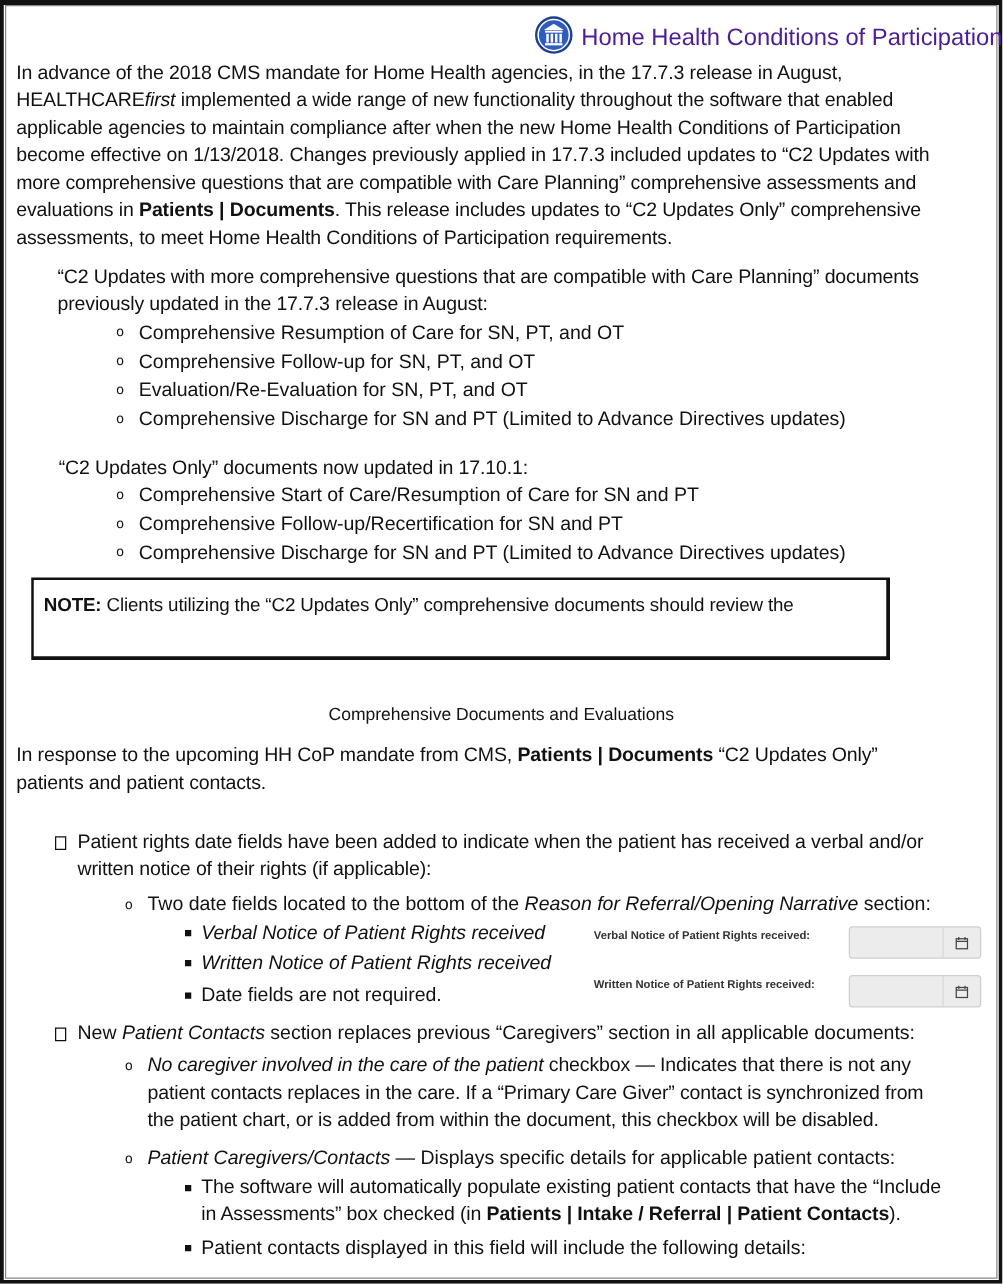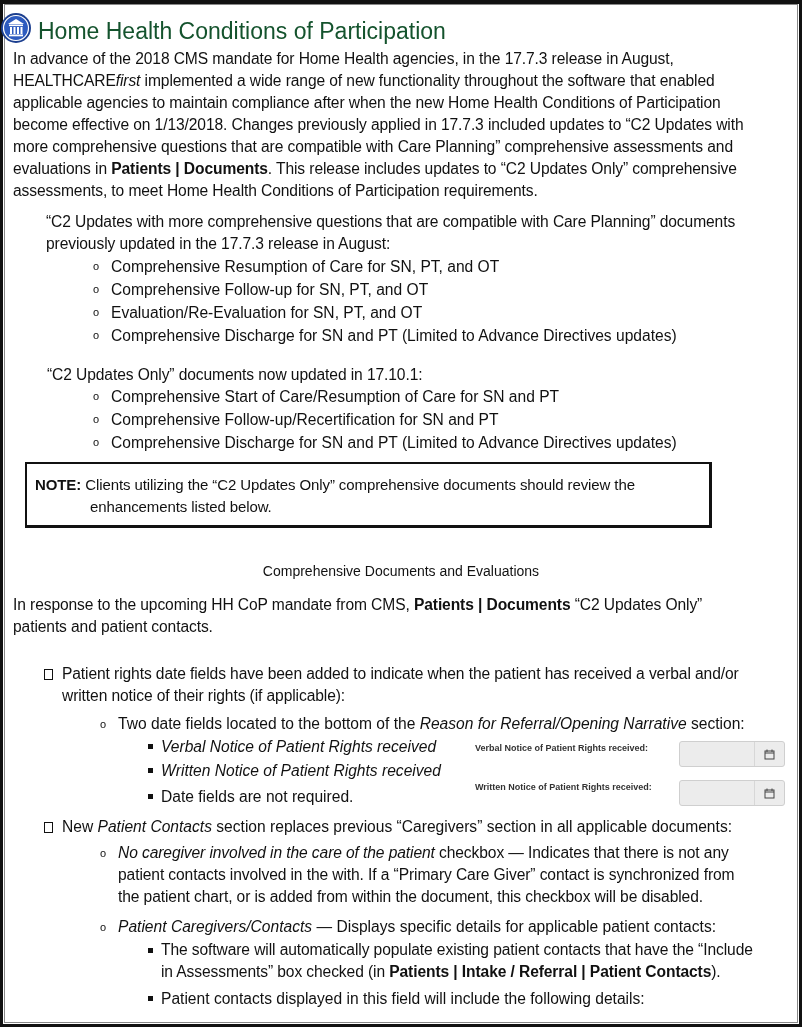--- a/index.html
+++ b/index.html
@@ -1,21 +1,21 @@
 <!DOCTYPE html>
 <html><head>
 <meta charset="utf-8">
 <style>
   html, body { margin: 0; padding: 0; background: #ffffff; }
   body { width: 802px; height: 1027px; position: relative; overflow: hidden;
          font-family: "Liberation Sans", "DejaVu Sans", sans-serif; color: #111; }
   .page { position: absolute; left: 0; top: 0; width: 802px; height: 1027px; box-sizing: border-box;
           border-top: 4px solid #111; border-left: 3px solid #111; border-right: 3px solid #111;
           border-bottom: 3px solid #111; outline: 1px solid #888; outline-offset: -5px; }
-  .title { position: absolute; top: 12px; left: 0; width: 802px; text-align: left; font-size: 23px; color: #14532d; }
+  .title { position: absolute; top: 12px; left: 0; width: 802px; text-align: right; font-size: 19px; color: #4c1d95; }
   .title .icon { display: inline-block; vertical-align: middle; margin-right: 6px; }
   .title span.t { vertical-align: middle; }
   .p { position: absolute; font-size: 15.6px; line-height: 22px; letter-spacing: -0.1px; }
   .u { }
   .b { font-weight: bold; }
   .i { font-style: italic; }
   .li { position: absolute; font-size: 15.6px; line-height: 22px; }
   .bullet-o { position: absolute; font-size: 11px; }
   .bullet-sq { position: absolute; width: 5px; height: 5px; background: #111; }
   .bullet-box { position: absolute; width: 9px; height: 11px; border: 1.5px solid #111; box-sizing: border-box; }
@@ -80,21 +80,20 @@
   <div class="li" style="left:111px; top:386px;">Comprehensive Start of Care/Resumption of Care for SN and PT</div>
   <span class="bullet-o" style="left:93px; top:413px;">o</span>
   <div class="li" style="left:111px; top:409px;">Comprehensive Follow-up/Recertification for SN and PT</div>
   <span class="bullet-o" style="left:93px; top:436px;">o</span>
   <div class="li" style="left:111px; top:432px;">Comprehensive Discharge for SN and PT (Limited to Advance Directives updates)</div>
 </div>
 
 <div class="note"></div>
 <div class="p" style="left:35px; top:474px; width:670px; font-size:15px;">
   <div><span class="b">NOTE:</span> <span>Clients utilizing the “C2 Updates Only” comprehensive documents should review the</span></div>
-  <div style="padding-left:55px;">enhancements listed below.</div>
 </div>
 
 <div class="sec-title">Comprehensive Documents and Evaluations</div>
 
 <div class="p" style="left:13px; top:594px; width:780px;">
   <div><span>In response to the upcoming HH CoP mandate from CMS, </span><span class="b">Patients | Documents</span><span> “C2 Updates Only”</span></div>
   <div>patients and patient contacts.</div>
 </div>
 
 <span class="bullet-box" style="left:44px; top:669px;"></span>
@@ -134,21 +133,21 @@
       </svg>
   </span>
 </div>
 
 <span class="bullet-box" style="left:44px; top:822px;"></span>
 <div class="li" style="left:62px; top:816px;"><span class="u"><span>New </span><span class="i">Patient Contacts</span><span> section</span></span><span> replaces previous “Caregivers” section in all applicable documents:</span></div>
 
 <span class="bullet-o" style="left:100px; top:847px;">o</span>
 <div class="p" style="left:118px; top:842px; width:670px;">
   <div><span class="i">No caregiver involved in the care of the patient</span><span> checkbox — Indicates that there is not any</span></div>
-  <div>patient contacts involved in the with. If a “Primary Care Giver” contact is synchronized from</div>
+  <div>patient contacts replaces in the care. If a “Primary Care Giver” contact is synchronized from</div>
   <div>the patient chart, or is added from within the document, this checkbox will be disabled.</div>
 </div>
 
 <span class="bullet-o" style="left:100px; top:921px;">o</span>
 <div class="li" style="left:118px; top:916px;"><span class="i">Patient Caregivers/Contacts</span><span> — Displays specific details for applicable patient contacts:</span></div>
 
 <span class="bullet-sq" style="left:148px; top:948px;"></span>
 <div class="p" style="left:161px; top:939px; width:635px;">
   <div>The software will automatically populate existing patient contacts that have the “Include</div>
   <div><span>in Assessments” box checked (in </span><span class="b">Patients | Intake / Referral | Patient Contacts</span><span>).</span></div>

